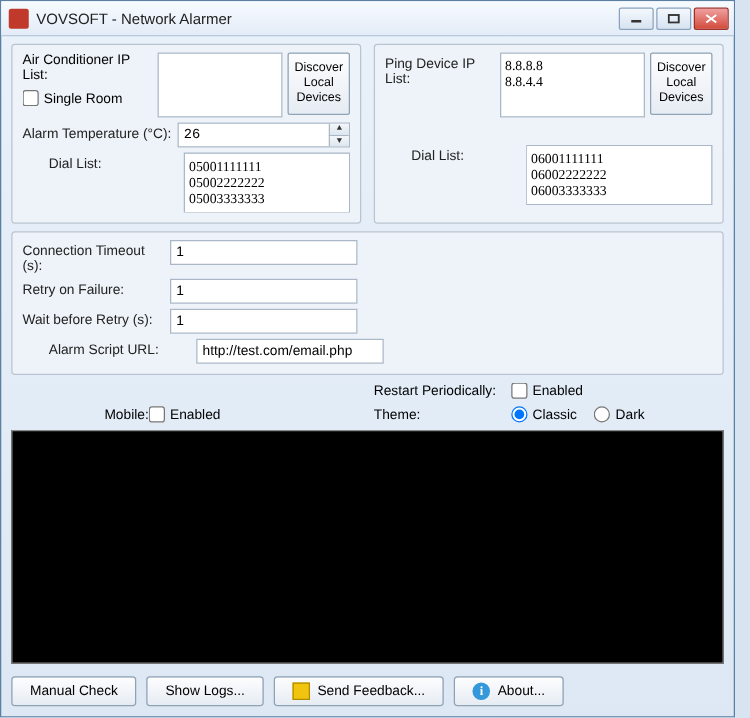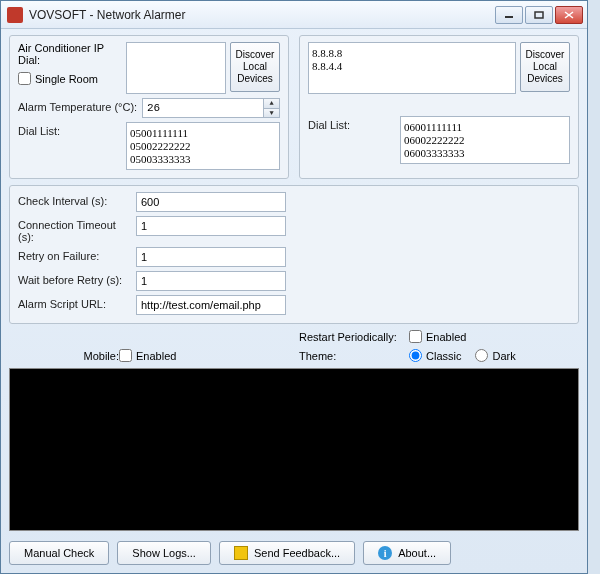--- a/index.html
+++ b/index.html
@@ -76,21 +76,21 @@
     background: #eef3f9;
     flex: 1;
     min-width: 0;
   }
   .row {
     display: flex;
     align-items: flex-start;
     gap: 4px;
     margin-bottom: 4px;
   }
-  .row:last-child { margin-bottom: 0; }
+  .row:last-child { margin-bottom: 0; margin-left: 21px; }
   .label {
     width: 104px;
     padding-top: 3px;
     color: #222;
   }
   .label.narrow { width: 88px; }
 
   textarea.list {
     flex: 1;
     height: 52px;
@@ -277,21 +277,21 @@
     </div>
   </div>
 
   <div class="content">
 
     <div class="twocol">
 
       <fieldset class="panel">
         <div class="row">
           <div class="labelstack">
-            <span>Air Conditioner IP Dial:</span>
+            <span>Air Conditioner IP List:</span>
             <label class="chk">
               <input type="checkbox" style="">
               <span>Single Room</span>
             </label>
           </div>
           <textarea class="list" style=""></textarea>
           <button class="discoverbtn">Discover Local Devices</button>
         </div>
         <div class="row">
           <div class="label" style="width:120px">Alarm Temperature (°C):</div>
@@ -306,40 +306,37 @@
         <div class="row">
           <div class="label">Dial List:</div>
           <textarea class="list short" style="">05001111111
 05002222222
 05003333333</textarea>
         </div>
       </fieldset>
 
       <fieldset class="panel">
         <div class="row">
+          <div class="label narrow">Ping Device IP List:</div>
           <textarea class="list" style="">8.8.8.8
 8.8.4.4</textarea>
           <button class="discoverbtn">Discover Local Devices</button>
         </div>
         <div class="row" style="margin-top:22px">
           <div class="label narrow">Dial List:</div>
           <textarea class="list short" style="">06001111111
 06002222222
 06003333333</textarea>
         </div>
       </fieldset>
     </div>
 
     <div class="twocol">
 
       <fieldset class="panel settings-left">
-        <div class="row">
-          <div class="label">Check Interval (s):</div>
-          <input type="text" value="600" style="">
-        </div>
         <div class="row">
           <div class="label">Connection Timeout (s):</div>
           <input type="text" value="1" style="">
         </div>
         <div class="row">
           <div class="label">Retry on Failure:</div>
           <input type="text" value="1" style="">
         </div>
         <div class="row">
           <div class="label">Wait before Retry (s):</div>

